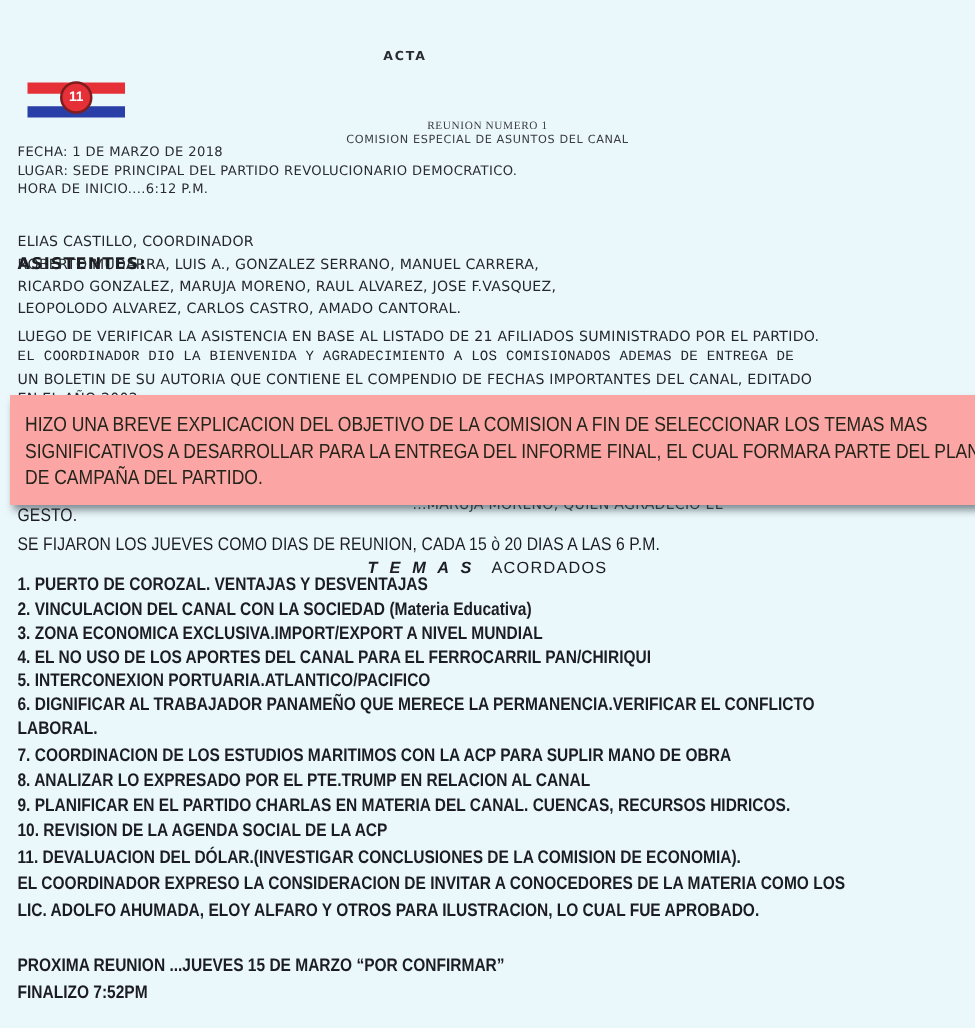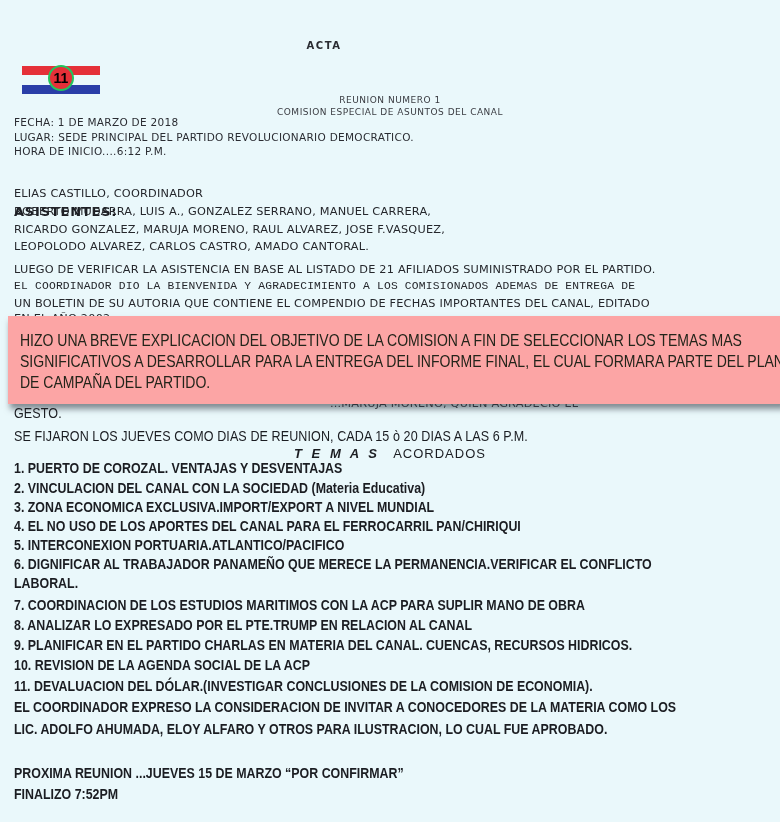--- a/index.html
+++ b/index.html
@@ -13,22 +13,22 @@
     .doc-title {
       left: 0; width: 648px; top: 40px; text-align: center;
       font-family: "DejaVu Sans", sans-serif; font-weight: bold;
       font-size: 10px; letter-spacing: 1.5px; color: #2a2c32;
     }
     .flag { left: 22px; top: 66px; width: 78px; height: 28px; }
     .flag .red { position: absolute; left: 0; top: 0; width: 78px; height: 9px; background: #e53038; }
     .flag .blue { position: absolute; left: 0; bottom: 0; width: 78px; height: 9px; background: #2a3ea8; }
     .flag .circle {
       position: absolute; left: 26px; top: -1px; width: 26px; height: 26px; border-radius: 50%;
-      background: #e53038; border: 2px solid #22c55e; box-sizing: border-box;
-      color: #000000; font-weight: bold; font-size: 14px; text-align: center; line-height: 22px;
+      background: #e53038; border: 2px solid #7f1d1d; box-sizing: border-box;
+      color: #ffffff; font-weight: bold; font-size: 11px; text-align: center; line-height: 22px;
     }
     .sub {
       left: 0; width: 780px; text-align: center;
       font-family: "DejaVu Sans", sans-serif; font-size: 9px; color: #3a3c42; letter-spacing: 0.5px;
     }
     .hdr { font-family: "DejaVu Sans", sans-serif; font-size: 10.5px; left: 14px; color: #2a2c32; letter-spacing: 0.3px; }
     .asist { font-family: "DejaVu Sans", sans-serif; font-weight: bold; font-size: 13px; left: 14px; letter-spacing: 0.8px; margin-top: 46px; }
     .para { font-family: "DejaVu Sans", sans-serif; font-size: 11.3px; left: 14px; color: #25272c; letter-spacing: 0.2px; }
     .body-line { font-family: "Liberation Sans", sans-serif; font-size: 14.6px; left: 14px; transform: scaleX(0.86); transform-origin: left center; letter-spacing: 0.1px; }
     .item { font-family: "Liberation Sans", sans-serif; font-weight: bold; font-size: 14.6px; left: 14px; transform: scaleX(0.85); transform-origin: left center; }
@@ -53,21 +53,21 @@
 <div>
 
   <div class="abs doc-title">ACTA</div>
 
   <div class="abs flag">
     <div class="red"></div>
     <div class="blue"></div>
     <div class="circle">11</div>
   </div>
 
-  <div class="abs sub" style="top:95px;">REUNION NUMERO 1</div>
+  <div class="abs sub" style="top:95px;font-family:Liberation Serif, serif;">REUNION NUMERO 1</div>
   <div class="abs sub" style="top:107px;">COMISION ESPECIAL DE ASUNTOS DEL CANAL</div>
 
   <div class="abs hdr" style="top:116px;">FECHA: 1 DE MARZO DE 2018</div>
   <div class="abs hdr" style="top:131px;">LUGAR: SEDE PRINCIPAL DEL PARTIDO REVOLUCIONARIO DEMOCRATICO.</div>
   <div class="abs hdr" style="top:145px;">HORA DE INICIO....6:12 P.M.</div>
   <div class="abs asist" style="top:158px;">ASISTENTES:</div>
 
   <div>
     <div class="abs para" style="top:187px;">ELIAS CASTILLO, COORDINADOR</div>
     <div class="abs para" style="top:205px;">ROBERTO MUDARRA, LUIS A., GONZALEZ SERRANO, MANUEL CARRERA,</div>

